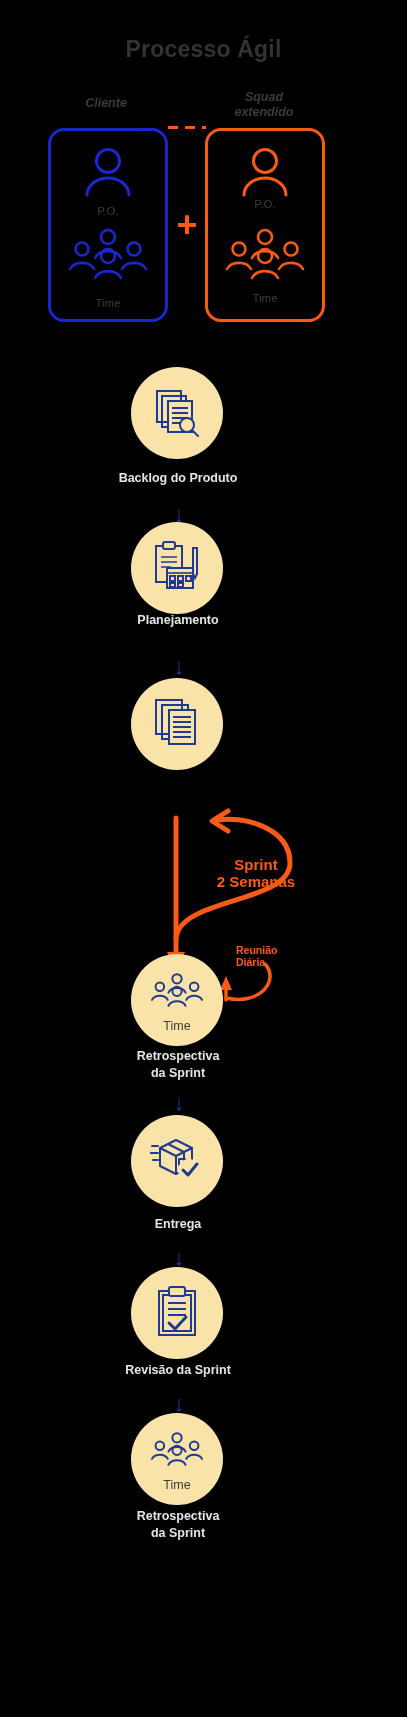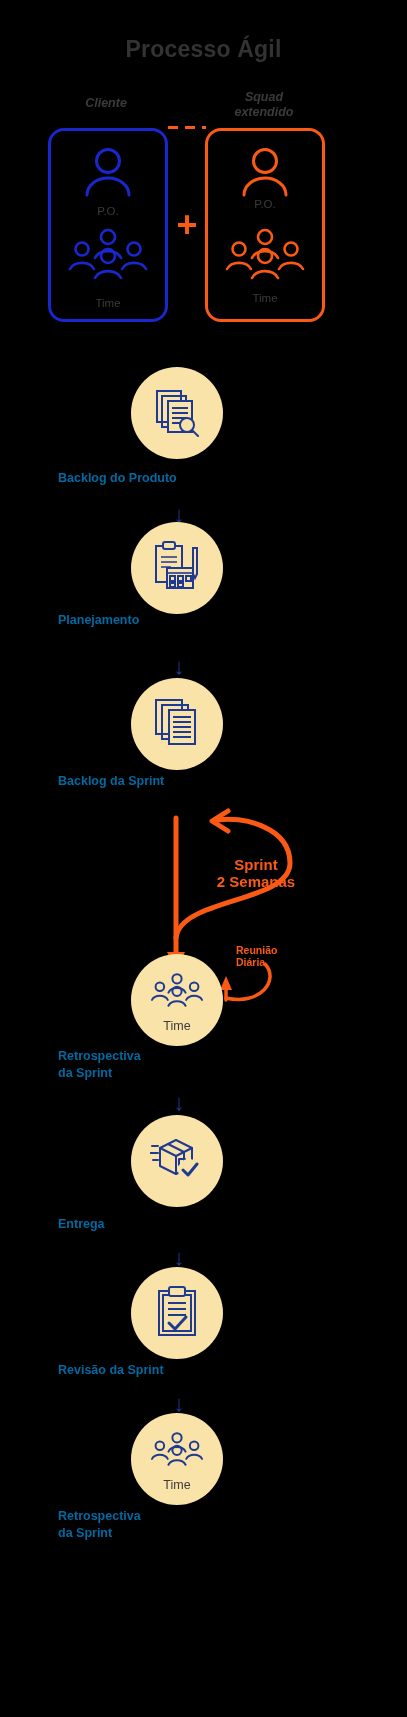--- a/index.html
+++ b/index.html
@@ -58,22 +58,22 @@
   .circle {
     position: absolute; width: 92px; height: 92px; border-radius: 50%;
     background: #FAE3A8;
     display:flex; align-items:center; justify-content:center;
   }
   .circle-sub {
     position:absolute; bottom: 13px; left:0; width: 92px; text-align:center;
     font-size: 12.5px; color:#3c3c3c;
   }
   .step-label {
-    position: absolute; width: 240px; left: 58px; 
-    font-size: 12.5px; font-weight: 700; color:#0369a1; line-height: 17px;
+    position: absolute; width: 240px; left: 58px; text-align:center;
+    font-size: 12.5px; font-weight: 700; color:#e5e5e5; line-height: 17px;
   }
   .arrow-v {
     position:absolute; width: 24px; left: 167px;
     display:flex; align-items:center; justify-content:center;
     color:#1F3A93;
   }
 
   
   .loop { position:absolute; left: 140px; top: 808px; width: 160px; height: 200px; }
   .loop-text {
@@ -234,23 +234,20 @@
           <rect x="5" y="4" width="26" height="34"></rect>
           <rect x="11" y="9" width="26" height="34"></rect>
           <rect x="18" y="14" width="26" height="34" fill="#FAE3A8"></rect>
           <g stroke-width="1.8">
             <path d="M22 21 H40 M22 26 H40 M22 31 H40 M22 36 H40 M22 41 H40"></path>
           </g>
         </g>
       </svg>
     </span>
   </div>
-  <div class="step-label" style="top:773px;">
-    <div>Backlog da Sprint</div>
-  </div>
 
   <div class="circle" style="left:131px; top:954px;">
     <span style="position:absolute; top:18px;">
       <svg width="58" height="36" viewBox="0 0 88 52">
         <g fill="none" stroke="#1F3A93" stroke-width="3" stroke-linecap="round">
           <circle cx="44" cy="9" r="7"></circle>
           <path d="M31 30 A14 11 0 0 1 57 30"></path>
           <circle cx="18" cy="21" r="6.5"></circle>
           <path d="M6 41 A13 10 0 0 1 30 41"></path>
           <circle cx="70" cy="21" r="6.5"></circle>

